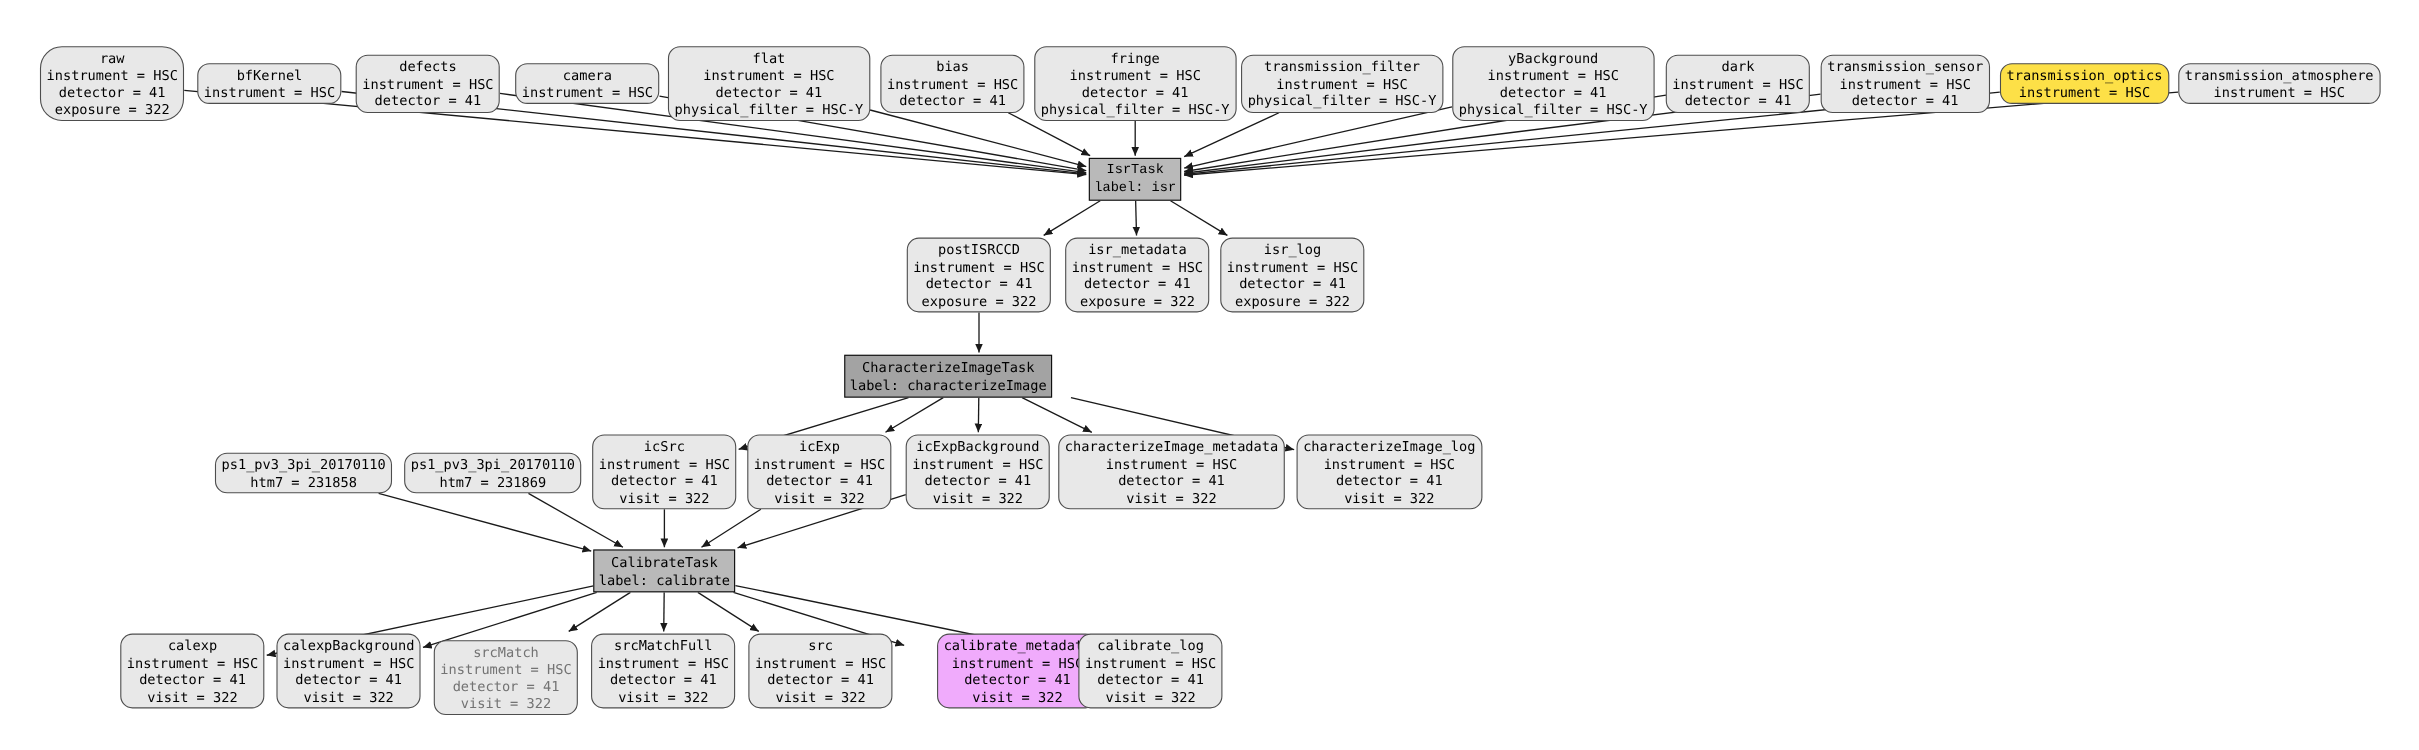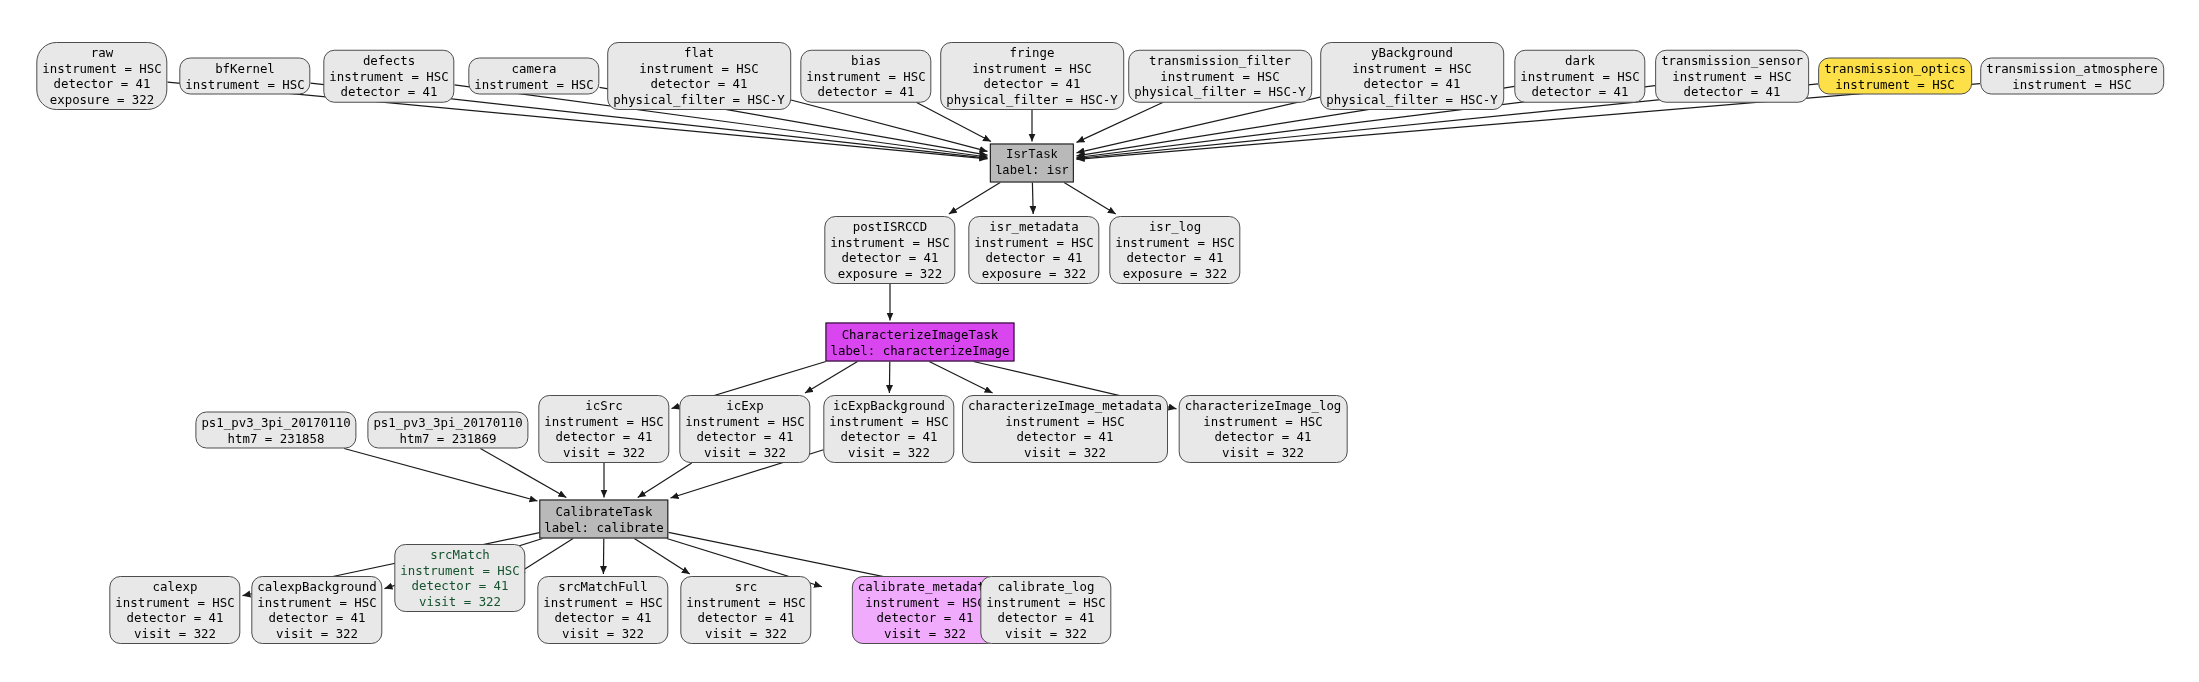--- a/index.html
+++ b/index.html
@@ -90,30 +90,30 @@
       <div class="node dataset" style="left: 1220px; top: 76px; color: rgb(0, 0, 0); background: rgb(232, 232, 232); border-color: rgb(77, 77, 77);"><div class="line">transmission_filter</div><div class="line">instrument = HSC</div><div class="line">physical_filter = HSC-Y</div></div>
       <div class="node dataset" style="left: 1412px; top: 76px; color: rgb(0, 0, 0); background: rgb(232, 232, 232); border-color: rgb(77, 77, 77);"><div class="line">yBackground</div><div class="line">instrument = HSC</div><div class="line">detector = 41</div><div class="line">physical_filter = HSC-Y</div></div>
       <div class="node dataset" style="left: 1580px; top: 76px; color: rgb(0, 0, 0); background: rgb(232, 232, 232); border-color: rgb(77, 77, 77);"><div class="line">dark</div><div class="line">instrument = HSC</div><div class="line">detector = 41</div></div>
       <div class="node dataset" style="left: 1732px; top: 76px; color: rgb(0, 0, 0); background: rgb(232, 232, 232); border-color: rgb(77, 77, 77);"><div class="line">transmission_sensor</div><div class="line">instrument = HSC</div><div class="line">detector = 41</div></div>
       <div class="node dataset" style="left: 1895px; top: 76px; color: rgb(0, 0, 0); background: #fde047; border-color: rgb(77, 77, 77);"><div class="line">transmission_optics</div><div class="line">instrument = HSC</div></div>
       <div class="node dataset" style="left: 2072px; top: 76px; color: rgb(0, 0, 0); background: rgb(232, 232, 232); border-color: rgb(77, 77, 77);"><div class="line">transmission_atmosphere</div><div class="line">instrument = HSC</div></div>
       <div class="node task" style="left: 1032px; top: 163px; color: rgb(0, 0, 0); background: rgb(185, 185, 185); border-color: rgb(13, 13, 13); font-family: Liberation Mono, monospace;"><div class="line">IsrTask</div><div class="line">label: isr</div></div>
       <div class="node dataset" style="left: 890px; top: 250px; color: rgb(0, 0, 0); background: rgb(232, 232, 232); border-color: rgb(77, 77, 77);"><div class="line">postISRCCD</div><div class="line">instrument = HSC</div><div class="line">detector = 41</div><div class="line">exposure = 322</div></div>
       <div class="node dataset" style="left: 1034px; top: 250px; color: rgb(0, 0, 0); background: rgb(232, 232, 232); border-color: rgb(77, 77, 77);"><div class="line">isr_metadata</div><div class="line">instrument = HSC</div><div class="line">detector = 41</div><div class="line">exposure = 322</div></div>
       <div class="node dataset" style="left: 1175px; top: 250px; color: rgb(0, 0, 0); background: rgb(232, 232, 232); border-color: rgb(77, 77, 77);"><div class="line">isr_log</div><div class="line">instrument = HSC</div><div class="line">detector = 41</div><div class="line">exposure = 322</div></div>
-      <div class="node task" style="left: 920px; top: 342px; color: rgb(0, 0, 0); background: #d946ef; border-color: rgb(13, 13, 13);"><div class="line">CharacterizeImageTask</div><div class="line">label: characterizeImage</div></div>
+      <div class="node task" style="left: 862px; top: 342px; color: rgb(0, 0, 0); background: #a3a3a3; border-color: rgb(13, 13, 13);"><div class="line">CharacterizeImageTask</div><div class="line">label: characterizeImage</div></div>
       <div class="node dataset" style="left: 276px; top: 430px; color: rgb(0, 0, 0); background: rgb(232, 232, 232); border-color: rgb(77, 77, 77);"><div class="line">ps1_pv3_3pi_20170110</div><div class="line">htm7 = 231858</div></div>
       <div class="node dataset" style="left: 448px; top: 430px; color: rgb(0, 0, 0); background: rgb(232, 232, 232); border-color: rgb(77, 77, 77);"><div class="line">ps1_pv3_3pi_20170110</div><div class="line">htm7 = 231869</div></div>
       <div class="node dataset" style="left: 604px; top: 429px; color: rgb(0, 0, 0); background: rgb(232, 232, 232); border-color: rgb(77, 77, 77);"><div class="line">icSrc</div><div class="line">instrument = HSC</div><div class="line">detector = 41</div><div class="line">visit = 322</div></div>
       <div class="node dataset" style="left: 745px; top: 429px; color: rgb(0, 0, 0); background: rgb(232, 232, 232); border-color: rgb(77, 77, 77);"><div class="line">icExp</div><div class="line">instrument = HSC</div><div class="line">detector = 41</div><div class="line">visit = 322</div></div>
       <div class="node dataset" style="left: 889px; top: 429px; color: rgb(0, 0, 0); background: rgb(232, 232, 232); border-color: rgb(77, 77, 77);"><div class="line">icExpBackground</div><div class="line">instrument = HSC</div><div class="line">detector = 41</div><div class="line">visit = 322</div></div>
       <div class="node dataset" style="left: 1065px; top: 429px; color: rgb(0, 0, 0); background: rgb(232, 232, 232); border-color: rgb(77, 77, 77);"><div class="line">characterizeImage_metadata</div><div class="line">instrument = HSC</div><div class="line">detector = 41</div><div class="line">visit = 322</div></div>
       <div class="node dataset" style="left: 1263px; top: 429px; color: rgb(0, 0, 0); background: rgb(232, 232, 232); border-color: rgb(77, 77, 77);"><div class="line">characterizeImage_log</div><div class="line">instrument = HSC</div><div class="line">detector = 41</div><div class="line">visit = 322</div></div>
       <div class="node task" style="left: 604px; top: 519px; color: rgb(0, 0, 0); background: rgb(185, 185, 185); border-color: rgb(13, 13, 13);"><div class="line">CalibrateTask</div><div class="line">label: calibrate</div></div>
       <div class="node dataset" style="left: 175px; top: 610px; color: rgb(0, 0, 0); background: rgb(232, 232, 232); border-color: rgb(77, 77, 77);"><div class="line">calexp</div><div class="line">instrument = HSC</div><div class="line">detector = 41</div><div class="line">visit = 322</div></div>
       <div class="node dataset" style="left: 317px; top: 610px; color: rgb(0, 0, 0); background: rgb(232, 232, 232); border-color: rgb(77, 77, 77);"><div class="line">calexpBackground</div><div class="line">instrument = HSC</div><div class="line">detector = 41</div><div class="line">visit = 322</div></div>
-      <div class="node dataset" style="left: 460px; top: 578px; color: #14532d; background: rgb(232, 232, 232); border-color: rgb(77, 77, 77); text-align: center;"><div class="line">srcMatch</div><div class="line">instrument = HSC</div><div class="line">detector = 41</div><div class="line">visit = 322</div></div>
+      <div class="node dataset" style="left: 460px; top: 616px; color: #737373; background: rgb(232, 232, 232); border-color: rgb(77, 77, 77); text-align: center;"><div class="line">srcMatch</div><div class="line">instrument = HSC</div><div class="line">detector = 41</div><div class="line">visit = 322</div></div>
       <div class="node dataset" style="left: 603px; top: 610px; color: rgb(0, 0, 0); background: rgb(232, 232, 232); border-color: rgb(77, 77, 77);"><div class="line">srcMatchFull</div><div class="line">instrument = HSC</div><div class="line">detector = 41</div><div class="line">visit = 322</div></div>
       <div class="node dataset" style="left: 746px; top: 610px; color: rgb(0, 0, 0); background: rgb(232, 232, 232); border-color: rgb(77, 77, 77);"><div class="line">src</div><div class="line">instrument = HSC</div><div class="line">detector = 41</div><div class="line">visit = 322</div></div>
       <div class="node dataset" style="left: 897px; top: 610px; color: rgb(0, 0, 0); background: #f0abfc; border-color: rgb(77, 77, 77); margin-left: 28px;"><div class="line">calibrate_metadata</div><div class="line">instrument = HSC</div><div class="line">detector = 41</div><div class="line">visit = 322</div></div>
       <div class="node dataset" style="left: 1046px; top: 610px; color: rgb(0, 0, 0); background: rgb(232, 232, 232); border-color: rgb(77, 77, 77);"><div class="line">calibrate_log</div><div class="line">instrument = HSC</div><div class="line">detector = 41</div><div class="line">visit = 322</div></div>
     </div>
 </div>
 
 </body></html>

